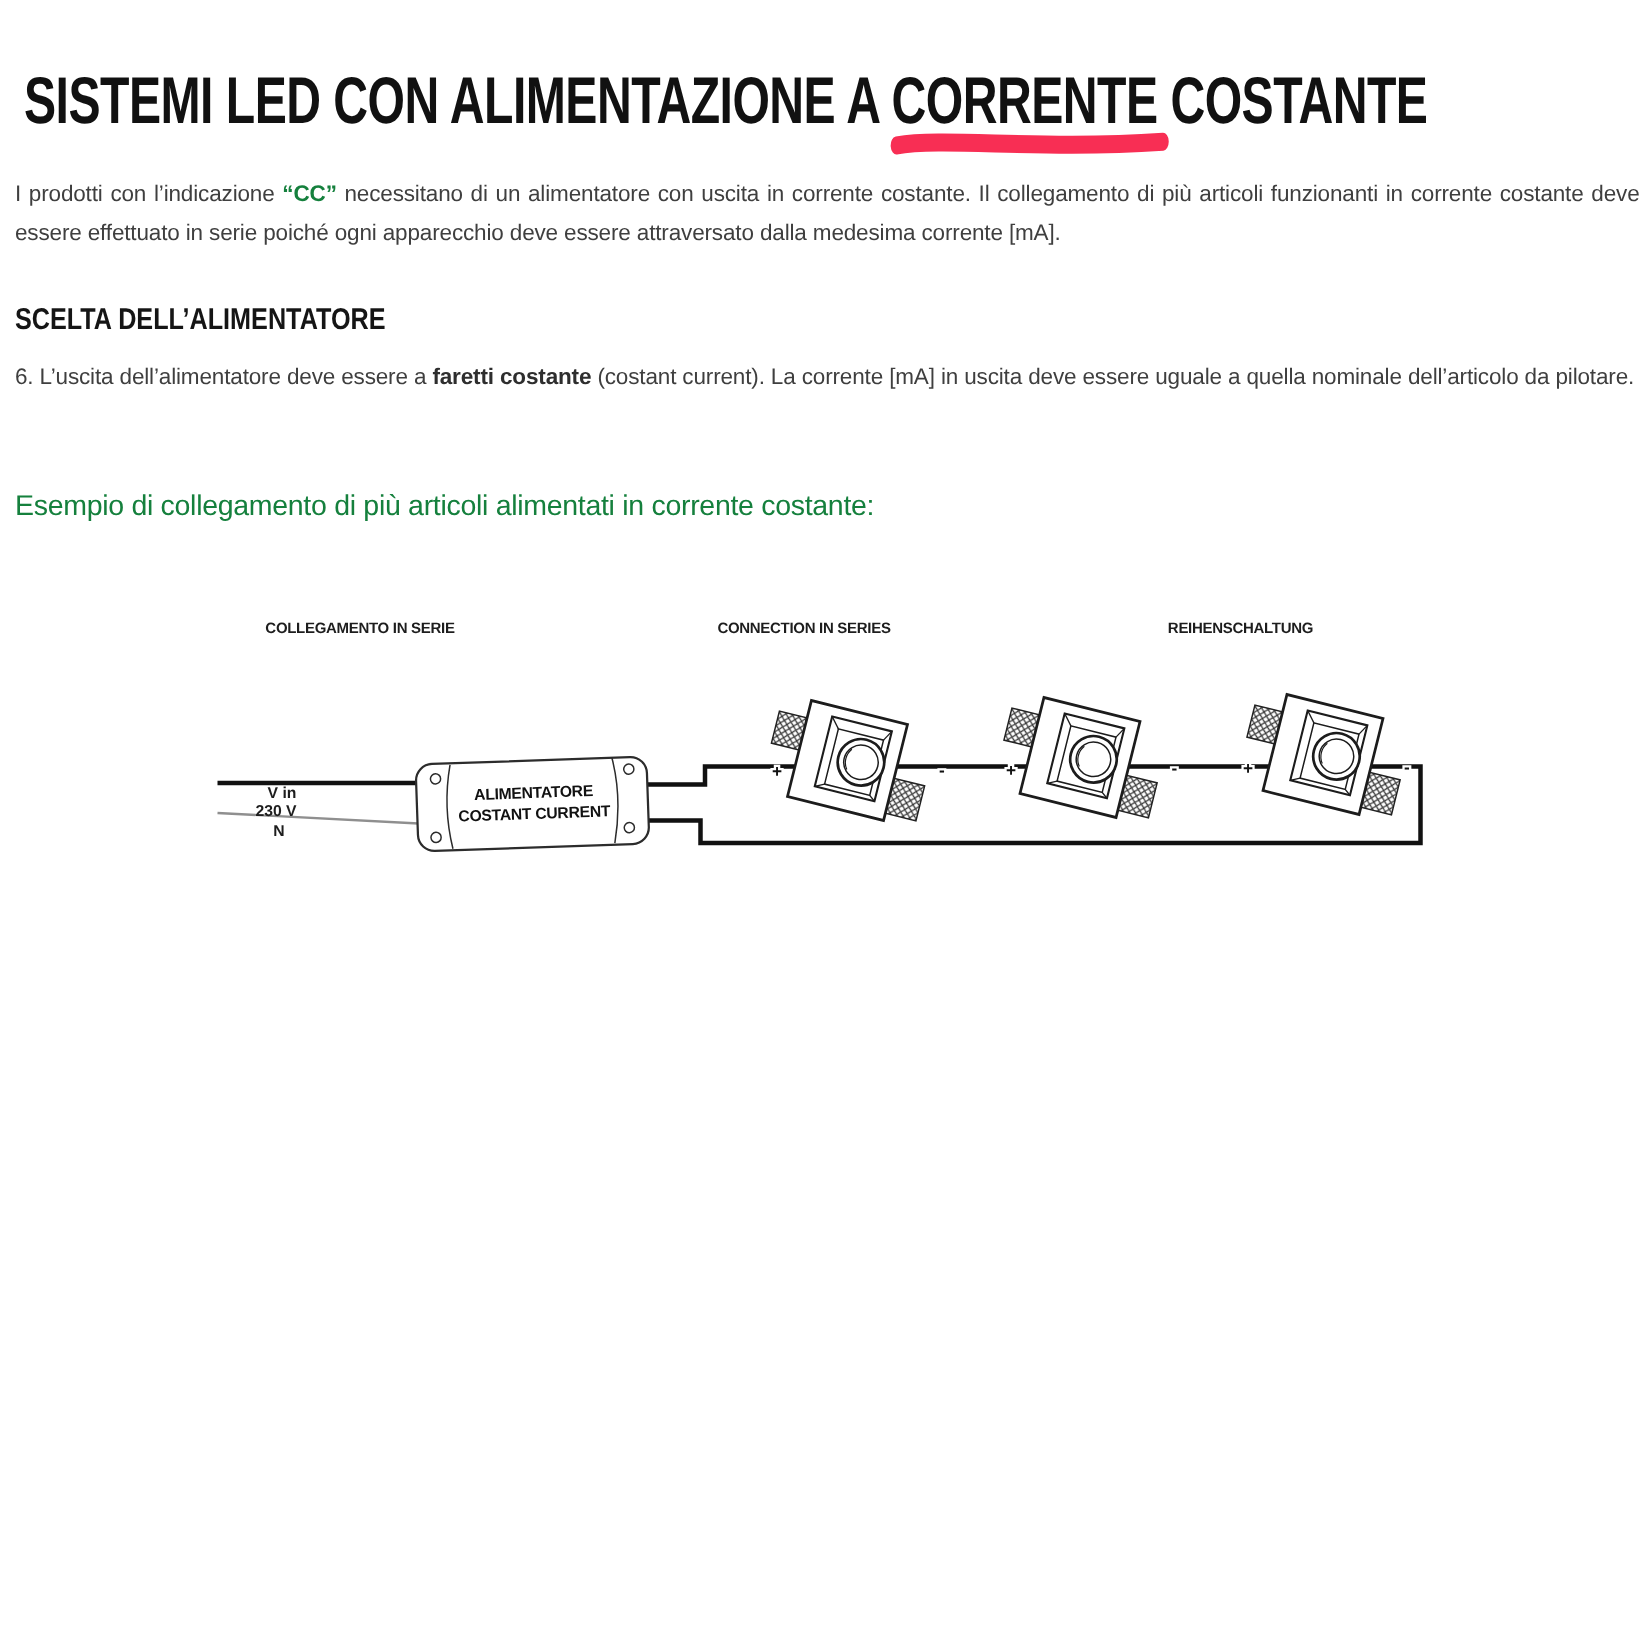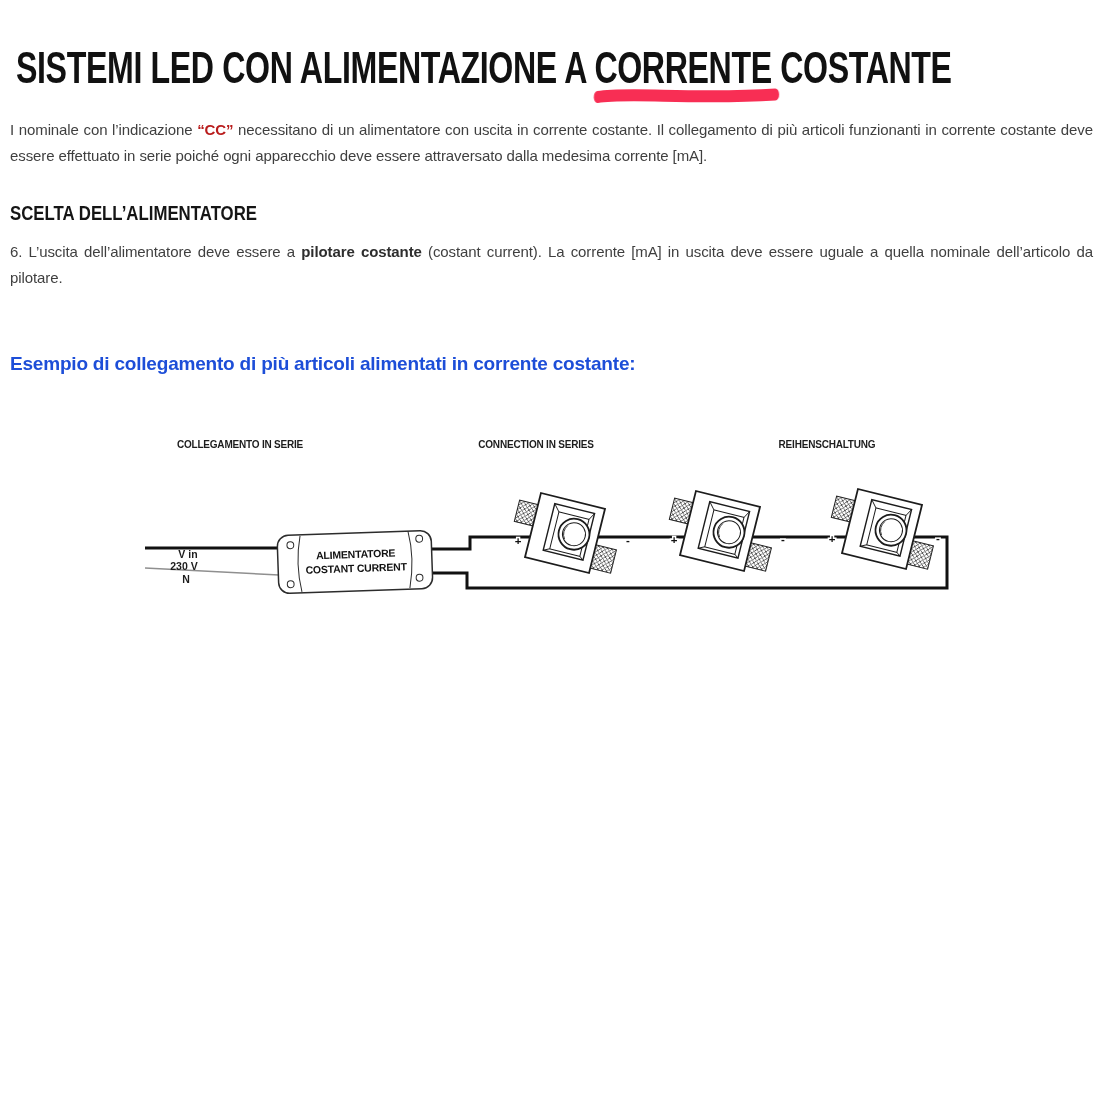--- a/index.html
+++ b/index.html
@@ -23,21 +23,21 @@
 
   
   p.intro{
     margin:27px 0 0 0;
     font-size:15px;
     line-height:26px;
     color:#3f3f3f;
     text-align:justify;
     letter-spacing:-0.1px;
   }
-  p.intro strong{color:#b91c1c;}
+  p.intro strong{color:#15803d;}
 
   
   h2.section{
     margin:33px 0 0 0;
     font-size:20px;
     font-weight:700;
     color:#151515;
     white-space:nowrap;
     transform:scaleX(0.84);
     transform-origin:0 80%;
@@ -50,47 +50,47 @@
     line-height:26px;
     color:#3f3f3f;
     letter-spacing:-0.1px;
   }
   .list-block p.just{text-align:justify;}
   .list-block strong{color:#2e2e2e;}
 
   h3.example{
     margin:62px 0 0 0;
     font-size:19px;
-    font-weight:700;
-    color:#1d4ed8;
+    font-weight:400;
+    color:#15803d;
     letter-spacing:-0.2px;
   }
 
   
   .diagram{margin:44px 0 0 120px;}
   .dlabel{font:700 10px "Liberation Sans",sans-serif;fill:#1d1d1d;letter-spacing:-0.2px;}
   .inlabel{font:700 10.5px "Liberation Sans",sans-serif;fill:#1d1d1d;}
   .boxlabel{font:700 10.5px "Liberation Sans",sans-serif;fill:#111;letter-spacing:-0.2px;}
   .pol{font:700 11.5px "Liberation Sans",sans-serif;fill:#111;paint-order:stroke;stroke:#fff;stroke-width:3px;}
 </style>
 </head>
 <body>
 
 <main class="page">
 
   <h1 class="title"><span>SISTEMI LED CON ALIMENTAZIONE A </span><span class="hl"><span>CORRENTE</span><svg class="marker-svg" viewBox="0 0 300 16" preserveAspectRatio="none">
           <path d="M10,9 C60,3.5 160,12 290,6.5" fill="none" stroke-width="12" stroke-linecap="round" stroke="#f82e54"></path>
         </svg></span><span> COSTANTE</span></h1>
 
-  <p class="intro"><span>I nominale con l’indicazione </span><strong>“CC”</strong><span> necessitano di un alimentatore con uscita in corrente costante. Il collegamento di più articoli funzionanti in corrente costante deve essere effettuato in serie poiché ogni apparecchio deve essere attraversato dalla medesima corrente [mA].</span></p>
+  <p class="intro"><span>I prodotti con l’indicazione </span><strong>“CC”</strong><span> necessitano di un alimentatore con uscita in corrente costante. Il collegamento di più articoli funzionanti in corrente costante deve essere effettuato in serie poiché ogni apparecchio deve essere attraversato dalla medesima corrente [mA].</span></p>
 
   <h2 class="section">SCELTA DELL’ALIMENTATORE</h2>
 
   <div class="list-block">
-    <p class="just"><span>6. L’uscita dell’alimentatore deve essere a </span><strong>pilotare costante</strong><span> (costant current). La corrente [mA] in uscita deve essere uguale a quella nominale dell’articolo da pilotare.</span></p>
+    <p class="just"><span>6. L’uscita dell’alimentatore deve essere a </span><strong>faretti costante</strong><span> (costant current). La corrente [mA] in uscita deve essere uguale a quella nominale dell’articolo da pilotare.</span></p>
   </div>
 
   <h3 class="example">Esempio di collegamento di più articoli alimentati in corrente costante:</h3>
 
   <div class="diagram">
     <svg width="840" height="192" viewBox="130 448 840 192">
       <defs>
         <pattern id="xh" width="4.5" height="4.5" patternUnits="userSpaceOnUse">
           <rect width="4.5" height="4.5" fill="#fff"></rect>
           <path d="M0,0 L4.5,4.5 M4.5,0 L0,4.5" stroke="#3a3a3a" stroke-width="0.8"></path>

